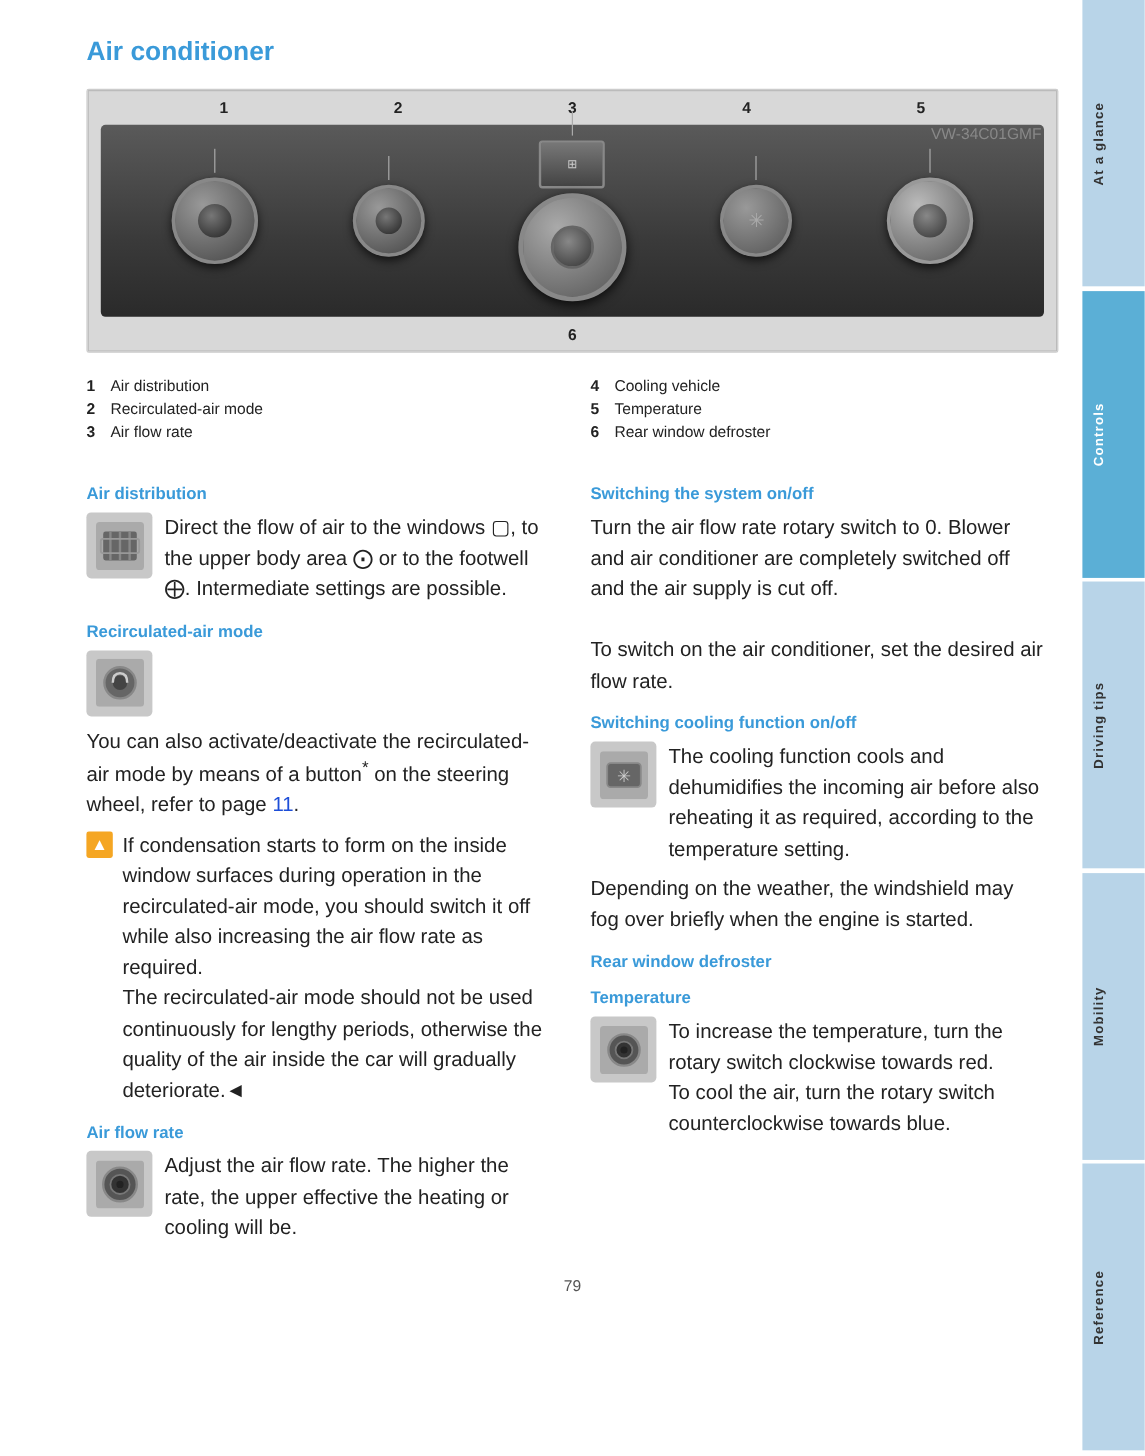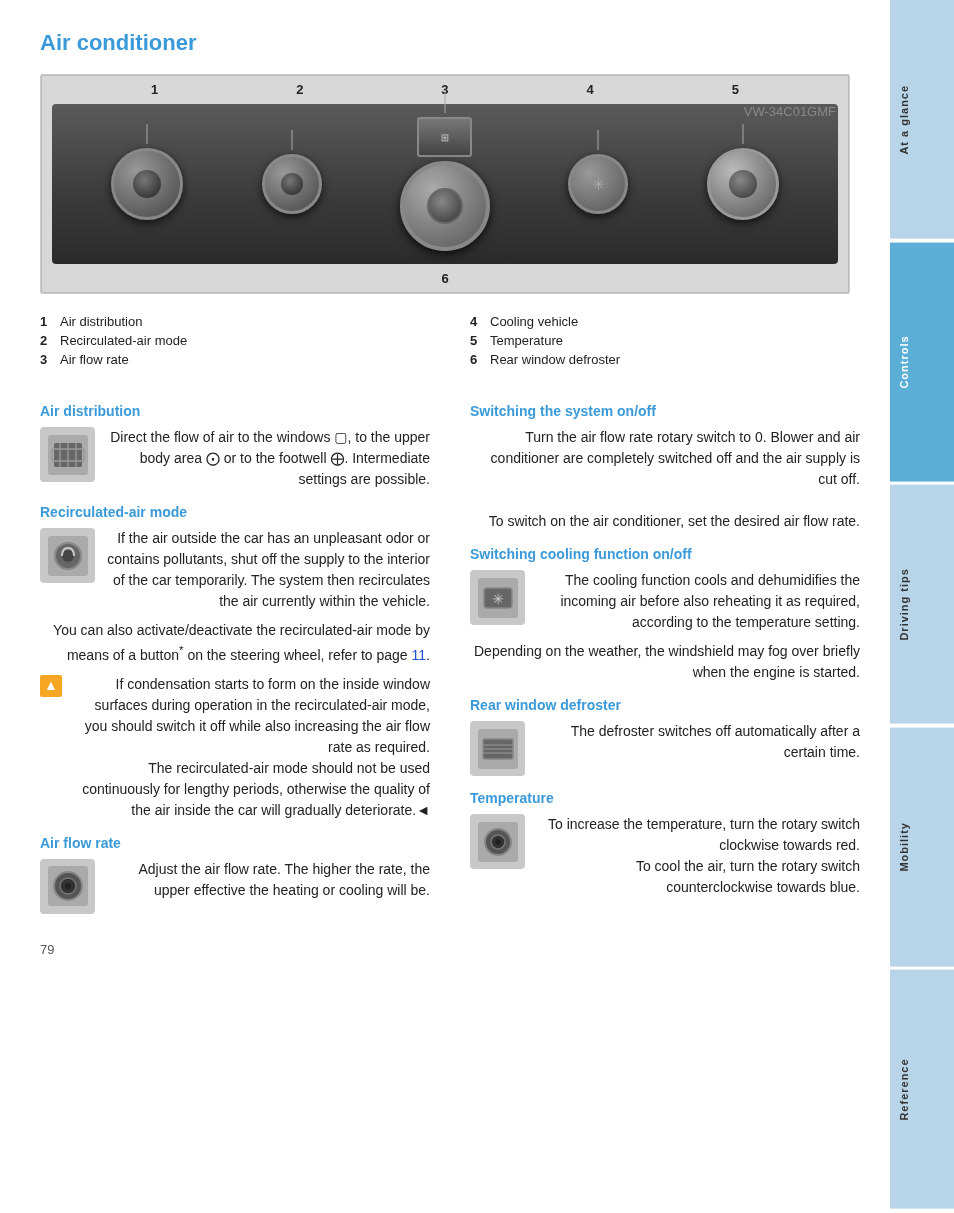--- a/index.html
+++ b/index.html
@@ -10,20 +10,21 @@
       background: #fff;
       width: 954px;
       min-height: 1213px;
       display: flex;
     }
 
     .main-content {
       flex: 1;
       padding: 30px 20px 14px 40px;
       max-width: 890px;
+      margin-left: 32px;
     }
 
     .sidebar {
       width: 64px;
       display: flex;
       flex-direction: column;
       background: #fff;
     }
 
     .sidebar-tab {
@@ -91,24 +92,23 @@
 
     .section-title {
       font-size: 14px;
       font-weight: bold;
       color: #3a9ad9;
       margin-bottom: 8px;
       margin-top: 14px;
     }
 
     .section-body {
-      font-size: 14px;
+      font-size: 17px;
       line-height: 1.5;
       color: #222;
-      text-align: right;
     }
 
     .icon-row {
       display: flex;
       align-items: flex-start;
       gap: 10px;
       margin-bottom: 8px;
     }
 
     .icon-box {
@@ -148,21 +148,21 @@
       align-items: center;
       justify-content: center;
       font-weight: bold;
       font-size: 14px;
       color: #fff;
       flex-shrink: 0;
       margin-top: 1px;
     }
 
     .page-num {
-      text-align: left;
+      text-align: center;
       font-size: 13px;
       margin-top: 20px;
       color: #555;
     }
 
     .link-blue {
       color: #1d4ed8;
     }
 
     .left-col, .right-col {
@@ -286,23 +286,20 @@
       <div class="section-title">Recirculated-air mode</div>
       <div class="icon-row">
         <div class="icon-box">
           <svg viewBox="0 0 40 40" xmlns="http://www.w3.org/2000/svg">
             <rect width="40" height="40" rx="3" fill="#aaa"></rect>
             <circle cx="20" cy="20" r="13" fill="#666" stroke="#888" stroke-width="2"></circle>
             <circle cx="20" cy="20" r="6" fill="#444"></circle>
             <path d="M14 20 Q14 12 20 12 Q26 12 26 20" stroke="#ccc" stroke-width="2" fill="none" marker-end="url(#arr)"></path>
           </svg>
         </div>
-        <div class="section-body">
-          If the air outside the car has an unpleasant odor or contains pollutants, shut off the supply to the interior of the car temporarily. The system then recirculates the air currently within the vehicle.
-        </div>
       </div>
       <div class="section-body" style="margin-bottom:8px;">
         You can also activate/deactivate the recirculated-air mode by means of a button<sup>*</sup> on the steering wheel, refer to page <span class="link-blue">11</span>.
       </div>
 
       <div class="warning-row">
         <div class="warning-icon">▲</div>
         <div class="section-body">
           If condensation starts to form on the inside window surfaces during operation in the recirculated-air mode, you should switch it off while also increasing the air flow rate as required.<br>
           The recirculated-air mode should not be used continuously for lengthy periods, otherwise the quality of the air inside the car will gradually deteriorate.◄
@@ -342,32 +339,20 @@
         </div>
         <div class="section-body">
           The cooling function cools and dehumidifies the incoming air before also reheating it as required, according to the temperature setting.
         </div>
       </div>
       <div class="section-body" style="margin-top:6px;">
         Depending on the weather, the windshield may fog over briefly when the engine is started.
       </div>
 
       <div class="section-title">Rear window defroster</div>
-      <div class="icon-row">
-        <div class="icon-box">
-          <svg viewBox="0 0 40 40" xmlns="http://www.w3.org/2000/svg">
-            <rect width="40" height="40" rx="3" fill="#aaa"></rect>
-            <rect x="5" y="10" width="30" height="20" rx="2" fill="#666" stroke="#888" stroke-width="1.5"></rect>
-            <line x1="5" y1="16" x2="35" y2="16" stroke="#999" stroke-width="1"></line>
-            <line x1="5" y1="20" x2="35" y2="20" stroke="#999" stroke-width="1"></line>
-            <line x1="5" y1="24" x2="35" y2="24" stroke="#999" stroke-width="1"></line>
-          </svg>
-        </div>
-        <div class="section-body">The defroster switches off automatically after a certain time.</div>
-      </div>
 
       <div class="section-title">Temperature</div>
       <div class="icon-row">
         <div class="icon-box">
           <svg viewBox="0 0 40 40" xmlns="http://www.w3.org/2000/svg">
             <rect width="40" height="40" rx="3" fill="#aaa"></rect>
             <circle cx="20" cy="20" r="13" fill="#555" stroke="#888" stroke-width="2"></circle>
             <circle cx="20" cy="20" r="7" fill="#333" stroke="#777" stroke-width="1.5"></circle>
             <circle cx="20" cy="20" r="3" fill="#222"></circle>
           </svg>

